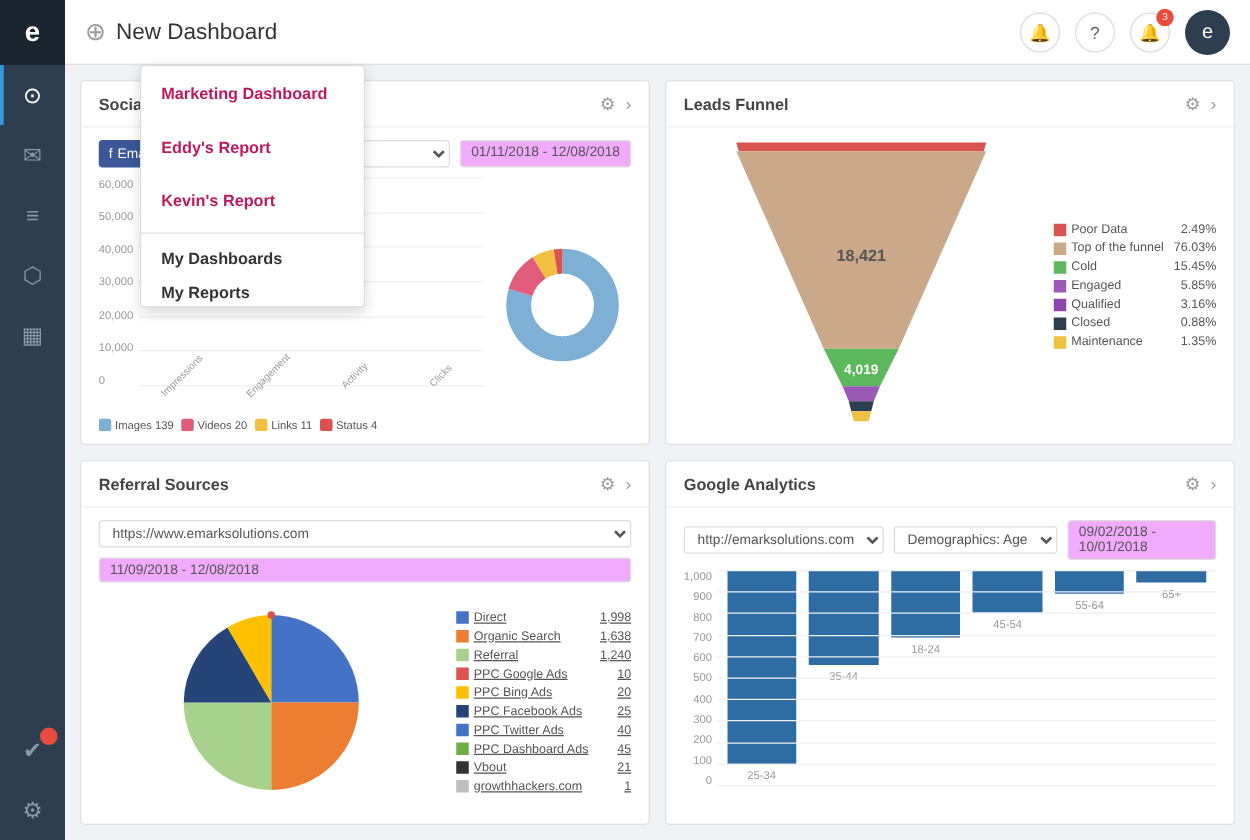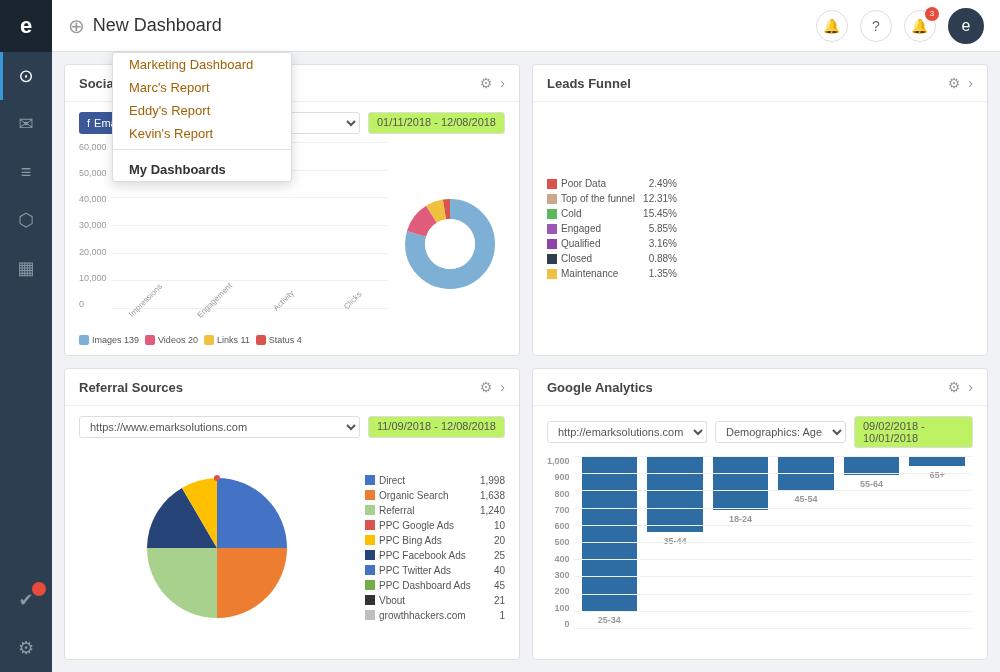--- a/index.html
+++ b/index.html
@@ -148,24 +148,25 @@
       top: 52px;
       left: 60px;
       background: #fff;
       border: 1px solid #ddd;
       border-radius: 3px;
       box-shadow: 0 4px 12px rgba(0,0,0,0.15);
       z-index: 200;
       min-width: 180px;
     }
     .dropdown-item {
-      padding: 4px 16px;
+      padding: 14px 16px;
       font-size: 13px;
-      color: #a16207;
+      color: #be185d;
       cursor: pointer;
+      font-weight: bold;
     }
     .dropdown-divider {
       height: 1px;
       background: #e0e0e0;
       margin: 4px 0;
     }
     .dropdown-section-label {
       padding: 8px 16px 4px;
       font-size: 13px;
       font-weight: bold;
@@ -254,21 +255,21 @@
       background: #fff;
       cursor: pointer;
       flex: 1;
     }
     .date-range {
       border: 1px solid #ddd;
       border-radius: 3px;
       padding: 3px 8px;
       font-size: 11px;
       color: #555;
-      background: #bef264;
+      background: #f0abfc;
     }
 
     
     .chart-area {
       flex: 1;
       display: flex;
       gap: 8px;
       overflow: hidden;
     }
     .bar-chart-container {
@@ -371,20 +372,21 @@
       width: 10px;
       height: 10px;
       flex-shrink: 0;
     }
 
     
     .referral-controls {
       display: flex;
       gap: 8px;
       margin-bottom: 8px;
+      flex-direction: column;
     }
     .referral-chart-area {
       flex: 1;
       display: flex;
       gap: 10px;
       overflow: hidden;
     }
     .pie-container {
       flex: 1;
       display: flex;
@@ -398,20 +400,21 @@
       gap: 4px;
       font-size: 10px;
       color: #555;
       justify-content: center;
     }
     .referral-legend-item {
       display: flex;
       align-items: center;
       justify-content: space-between;
       gap: 4px;
+      text-decoration: underline;
     }
     .referral-legend-left {
       display: flex;
       align-items: center;
       gap: 4px;
     }
     .ref-color-box {
       width: 10px;
       height: 10px;
       flex-shrink: 0;
@@ -422,21 +425,20 @@
       display: flex;
       gap: 8px;
       margin-bottom: 8px;
       align-items: center;
     }
     .ga-chart-area {
       flex: 1;
       display: flex;
       flex-direction: column;
       overflow: hidden;
-      font-weight: bold;
     }
     .ga-y-axis {
       display: flex;
       flex-direction: column;
       justify-content: space-between;
       font-size: 9px;
       color: #999;
       padding-right: 4px;
       padding-bottom: 20px;
       align-items: flex-end;
@@ -525,25 +527,25 @@
         <span>🔔</span>
         <span class="topbar-badge">3</span>
       </div>
       <div class="avatar-btn">
         <span>e</span>
       </div>
     </div>
 
     <div class="dropdown-menu">
       <div class="dropdown-item">Marketing Dashboard</div>
-      <div class="dropdown-item">Marc's Report</div>
       <div class="dropdown-item">Eddy's Report</div>
       <div class="dropdown-item">Kevin's Report</div>
       <div class="dropdown-divider"></div>
       <div class="dropdown-section-label">My Dashboards</div>
+      <div class="dropdown-section-label">My Reports</div>
     </div>
   </div>
 
   <div class="dashboard-grid">
 
     <div class="panel">
       <div class="panel-header">
         <span class="panel-title">Social C...</span>
         <div class="panel-header-right">
           <span class="panel-icon">⚙</span>
@@ -641,34 +643,54 @@
     <div class="panel">
       <div class="panel-header">
         <span class="panel-title">Leads Funnel</span>
         <div class="panel-header-right">
           <span class="panel-icon">⚙</span>
           <span class="panel-arrow">›</span>
         </div>
       </div>
       <div class="panel-body">
         <div class="funnel-body">
+          <div class="funnel-chart">
+            <svg width="220" height="240" viewBox="0 0 220 240">
+
+              <polygon points="10,5 210,5 208,12 12,12" fill="#d9534f"></polygon>
+
+              <polygon points="10,12 210,12 140,170 80,170" fill="#c9a98a"></polygon>
+
+              <text x="110" y="100" text-anchor="middle" fill="#555" font-size="13" font-weight="bold">18,421</text>
+
+              <polygon points="80,170 140,170 125,200 95,200" fill="#5cb85c"></polygon>
+
+              <text x="110" y="190" text-anchor="middle" fill="#fff" font-size="11" font-weight="bold">4,019</text>
+
+              <polygon points="95,200 125,200 120,212 100,212" fill="#9b59b6"></polygon>
+
+              <polygon points="100,212 120,212 118,220 102,220" fill="#2c3e50"></polygon>
+
+              <polygon points="102,220 118,220 116,228 104,228" fill="#f0c040"></polygon>
+            </svg>
+          </div>
           <div class="funnel-legend">
             <div class="funnel-legend-item">
               <div class="funnel-legend-left">
                 <div class="funnel-color-box" style="background:#d9534f;"></div>
                 <span>Poor Data</span>
               </div>
               <span>2.49%</span>
             </div>
             <div class="funnel-legend-item">
               <div class="funnel-legend-left">
                 <div class="funnel-color-box" style="background:#c9a98a;"></div>
                 <span>Top of the funnel</span>
               </div>
-              <span>12.31%</span>
+              <span>76.03%</span>
             </div>
             <div class="funnel-legend-item">
               <div class="funnel-legend-left">
                 <div class="funnel-color-box" style="background:#5cb85c;"></div>
                 <span>Cold</span>
               </div>
               <span>15.45%</span>
             </div>
             <div class="funnel-legend-item">
               <div class="funnel-legend-left">

